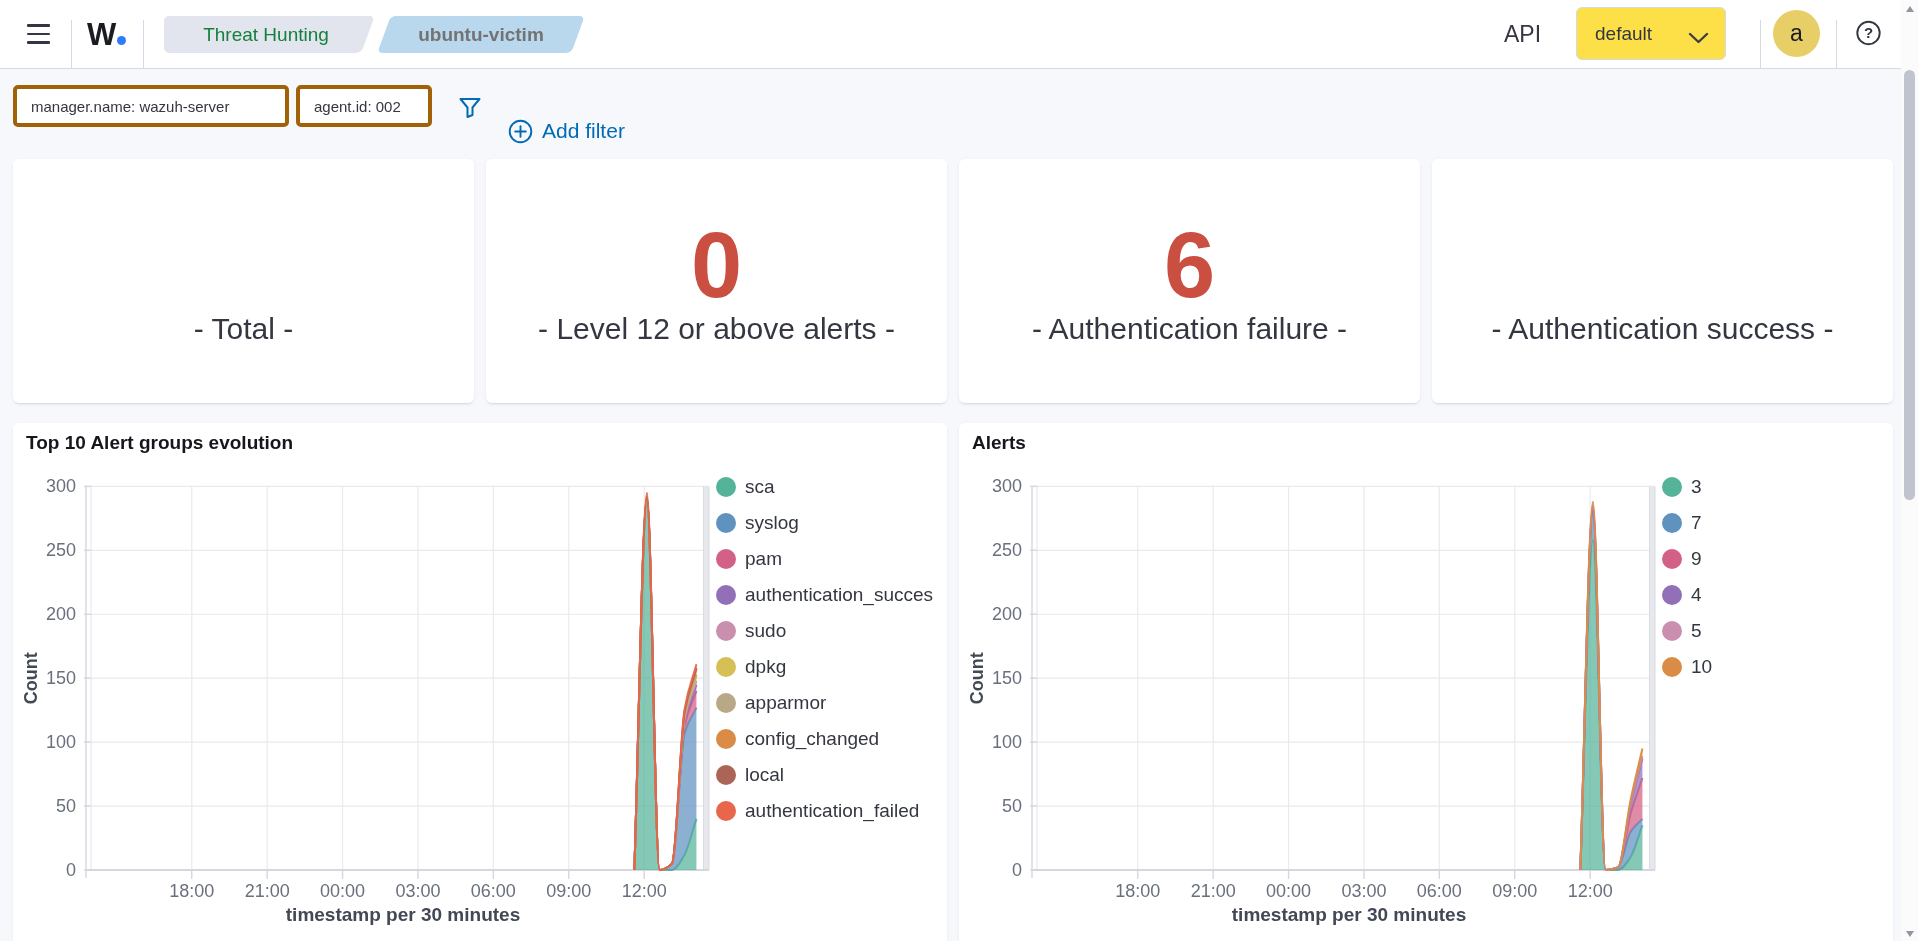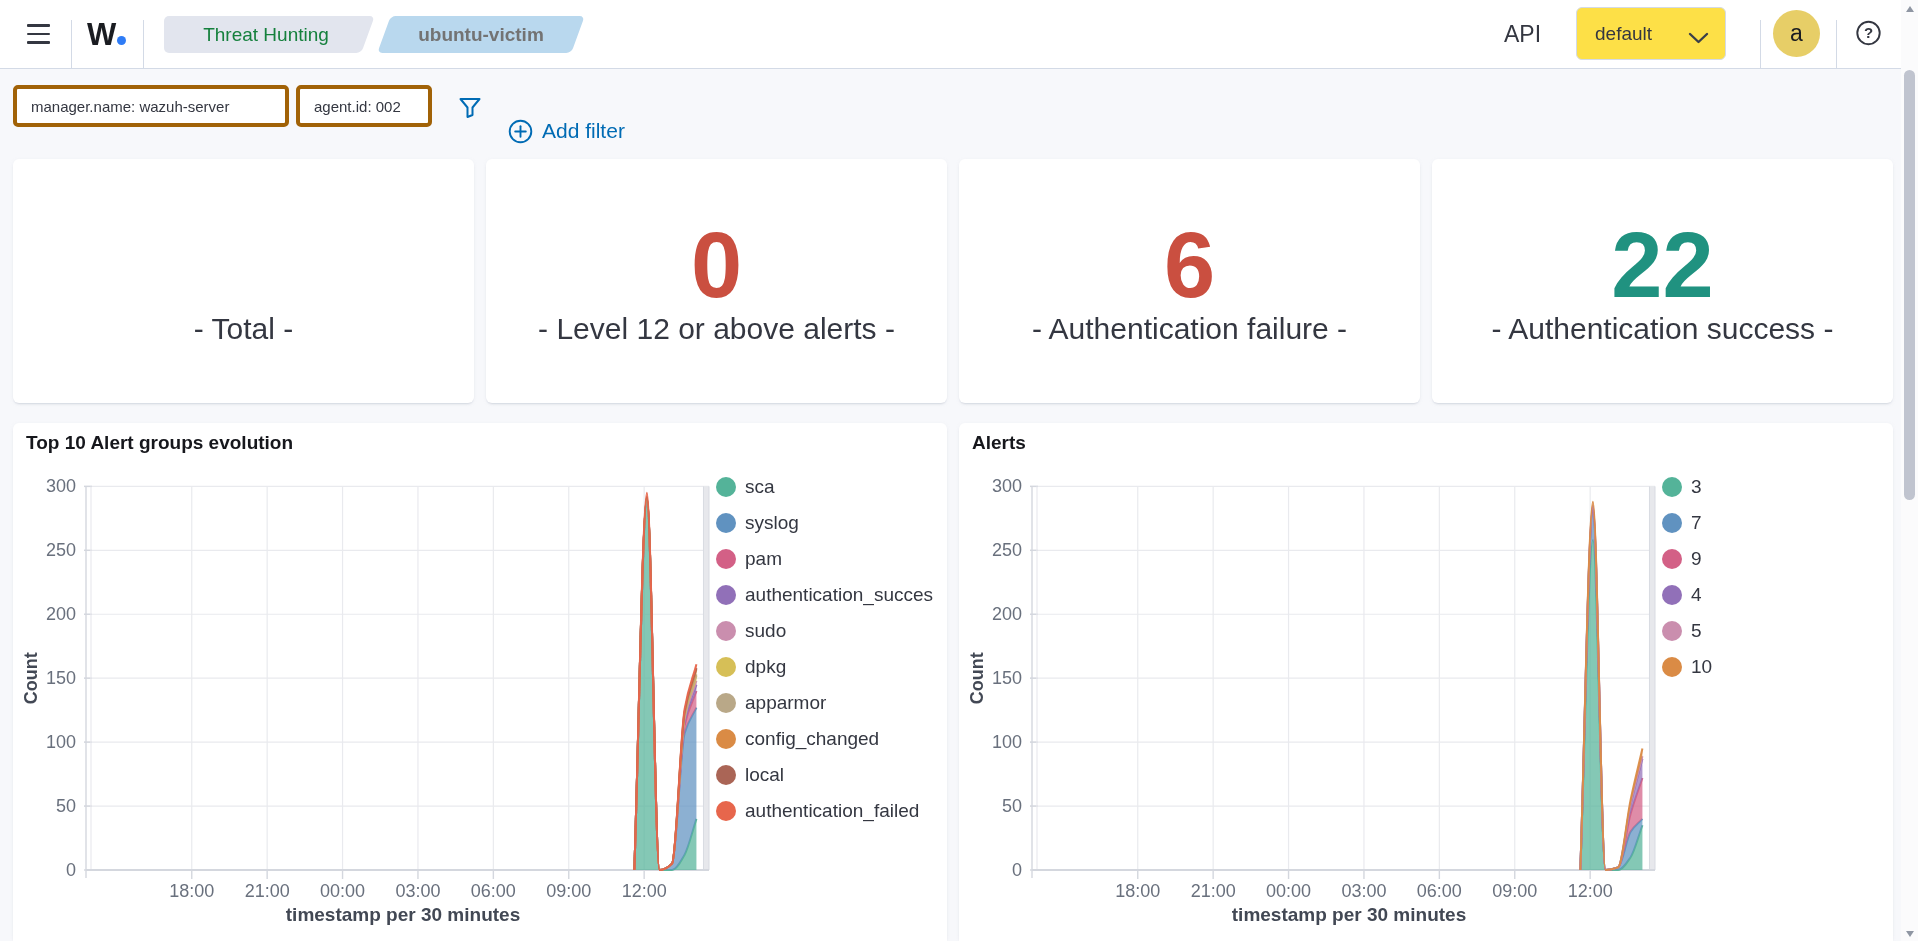--- a/index.html
+++ b/index.html
@@ -151,21 +151,20 @@
   </div>
   <div class="card metric-card" style="left:486px">
     <div class="metric-num" style="color: rgb(202, 79, 64);">0</div>
     <div class="metric-lbl">- Level 12 or above alerts -</div>
   </div>
   <div class="card metric-card" style="left:959px">
     <div class="metric-num" style="color: rgb(202, 79, 64);">6</div>
     <div class="metric-lbl">- Authentication failure -</div>
   </div>
   <div class="card metric-card" style="left:1432px">
-    <div class="metric-num" style="color: rgb(32, 146, 128);">22</div>
     <div class="metric-lbl">- Authentication success -</div>
   </div>
 </div>
 
 <div class="card chart-panel" style="left:13px" id="chart-panel-0">
   <div class="chart-title">Top 10 Alert groups evolution</div>
   <svg class="chart-svg" width="934" height="518">
       <line x1="71" y1="447" x2="79" y2="447" stroke="#d4d7de" stroke-width="1.4"></line>
       <text x="63" y="453" text-anchor="end" font-size="18" fill="#69707d">0</text>
       <line x1="71" y1="383.06666666666666" x2="696" y2="383.06666666666666" stroke="#e9eaee" stroke-width="1.2"></line>

